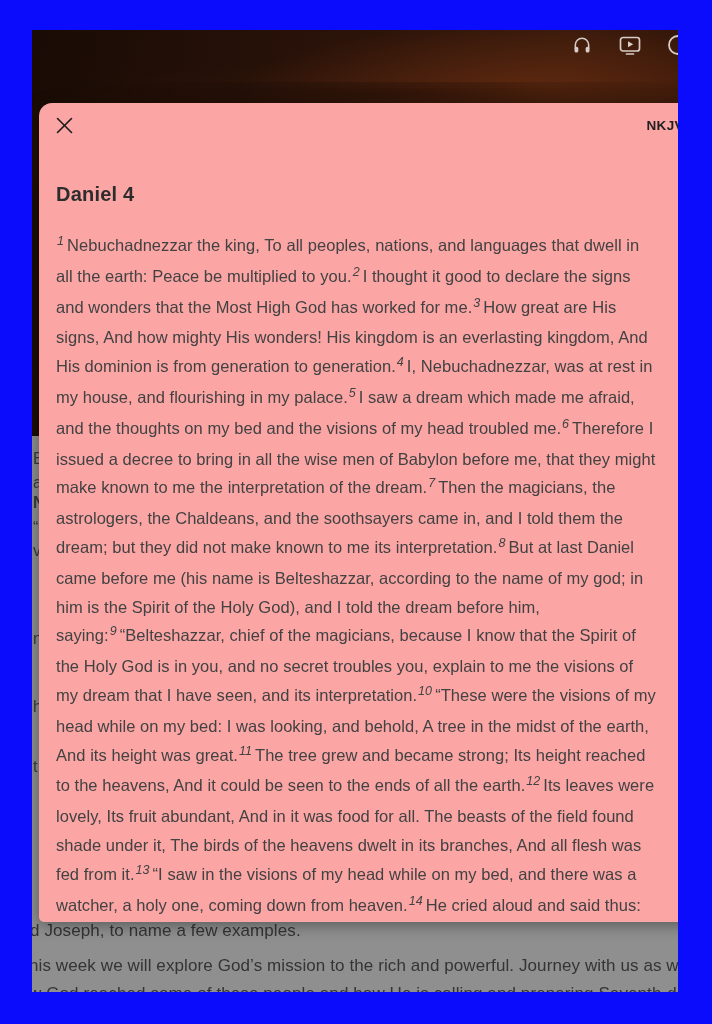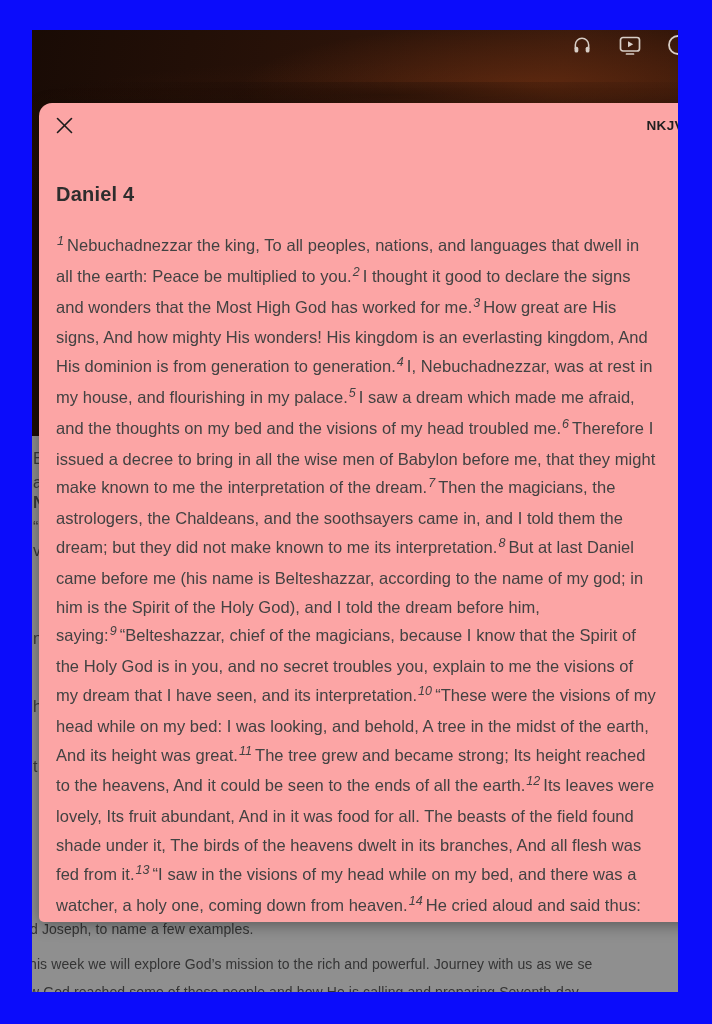--- a/index.html
+++ b/index.html
@@ -53,21 +53,21 @@
   .frag {
     position: absolute;
     width: 6px; overflow: hidden;
     font-size: 16px; line-height: 18px;
     color: #3b3b3b; white-space: nowrap;
   }
   .frag.bold { font-weight: bold; }
   .bg-line {
     position: absolute;
     white-space: nowrap;
-    font-size: 14px;
+    font-size: 17px;
     color: #343434;
     letter-spacing: .1px;
     text-align: right;
   }
   
   .modal {
     position: absolute;
     left: 7px; top: 73px;
     width: 674px; height: 819px;
     background: #fca5a5;

